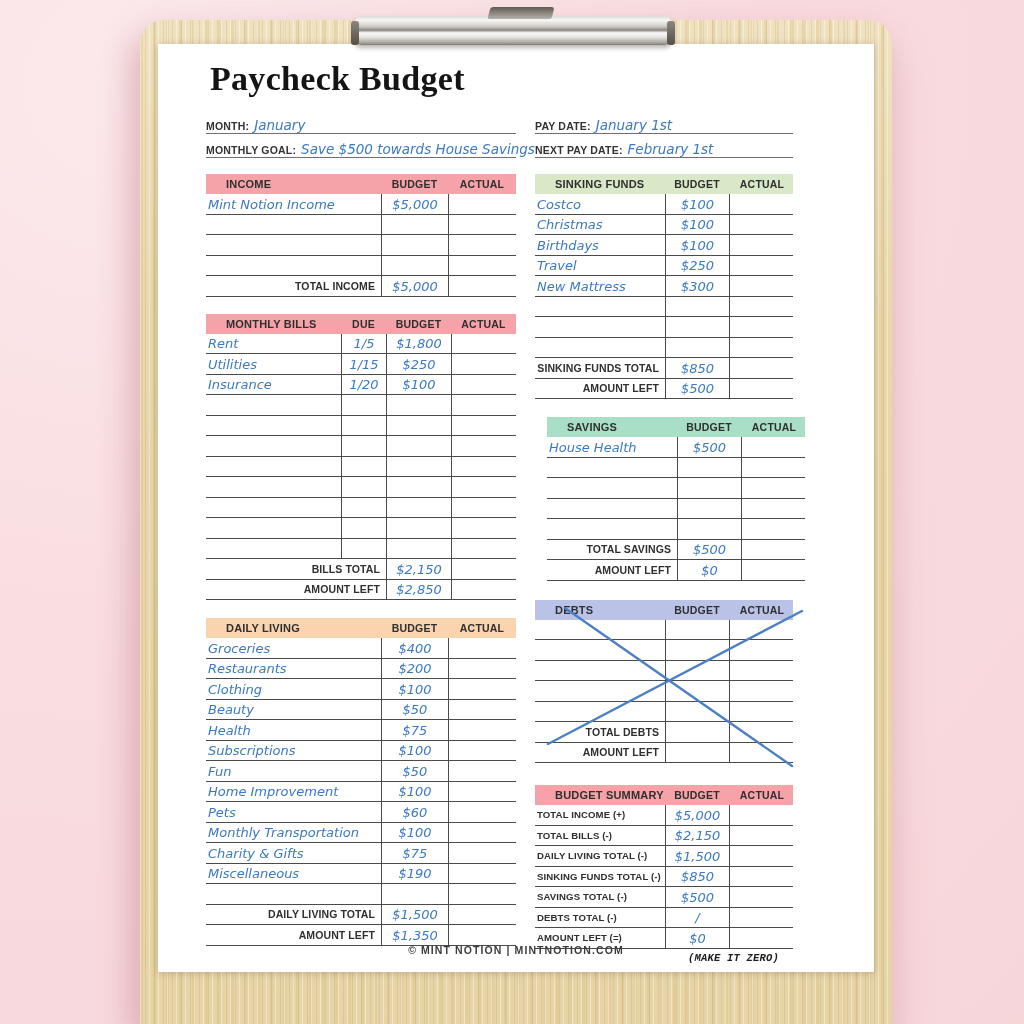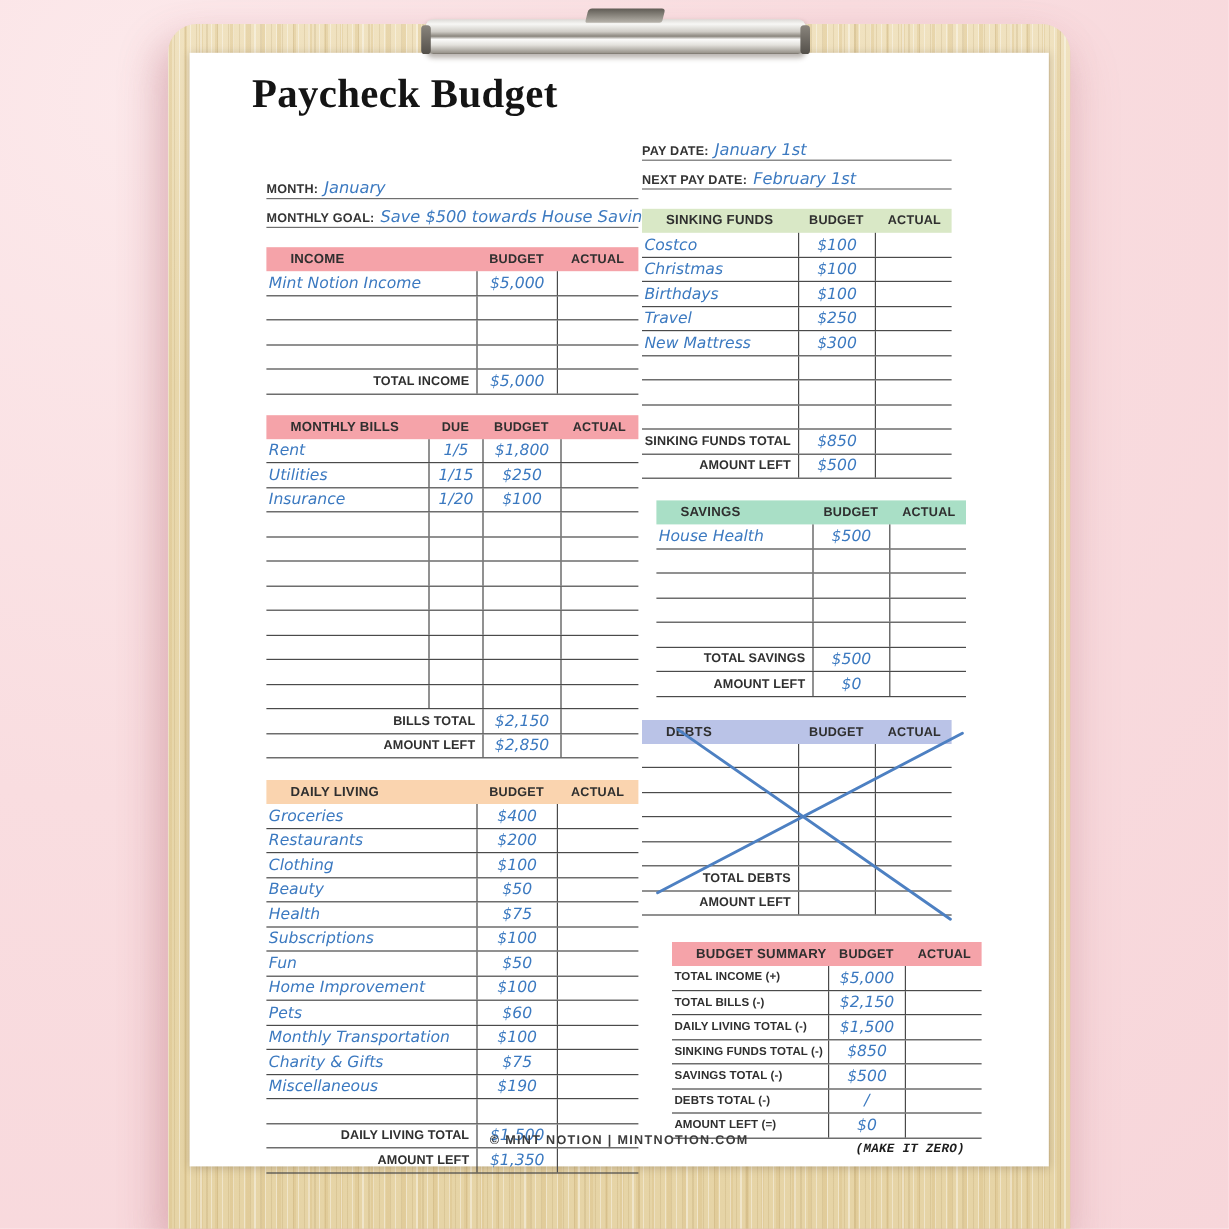--- a/index.html
+++ b/index.html
@@ -41,21 +41,21 @@
     background:linear-gradient(180deg,#8a857d,#54504a);z-index:-1;
   }
   .clip-end-left{left:-4px;} .clip-end-right{right:-4px;}
   
   .title{
     position:absolute;left:52px;top:16px;
     font-family:"Liberation Serif",serif;font-weight:700;font-size:34px;color:#141414;
     letter-spacing:0.3px;
   }
   .col{position:absolute;top:66px;}
-  .col-left{left:64px;width:310px;margin-top:32px;}
+  .col-left{left:48px;width:310px;}
   .col-right{left:377px;width:258px;}
   .meta-block{margin-bottom:16px;}
   .meta-row{
     height:22px;border-bottom:1px solid #6f6f6f;display:flex;align-items:flex-end;
     padding-bottom:1px;white-space:nowrap;
   }
   .meta-label{font-size:10.5px;font-weight:700;color:#333;letter-spacing:0.2px;padding-right:5px;}
   .hw{font-family:"DejaVu Sans",sans-serif;font-style:italic;color:#3b79c0;font-size:13px;line-height:1.05;}
   .meta-row .hw{font-size:13.5px;}
   
@@ -512,21 +512,21 @@
           <span class="td name tlabel">AMOUNT LEFT</span>
           <span class="td budget"></span>
           <span class="td actual"></span>
         </div>
         <svg class="xmark" viewBox="0 0 290 178">
           <line x1="44" y1="12" x2="271" y2="170" stroke="#4d80c2" stroke-width="2.4" stroke-linecap="round"></line>
           <line x1="27" y1="148" x2="281" y2="15" stroke="#4d80c2" stroke-width="2.4" stroke-linecap="round"></line>
         </svg>
       </div>
 
-      <div class="sec summary tbl right3" style="margin-bottom:0;margin-left:25px;">
+      <div class="sec summary tbl right3" style="margin-bottom:0;">
         <div class="th">
           <span class="t">BUDGET SUMMARY</span>
           <span class="c">BUDGET</span>
           <span class="c">ACTUAL</span>
         </div>
         <div class="tr body">
             <span class="td name slabel">TOTAL INCOME (+)</span>
             <span class="td budget hwc hw">$5,000</span>
             <span class="td actual"></span>
           </div>

